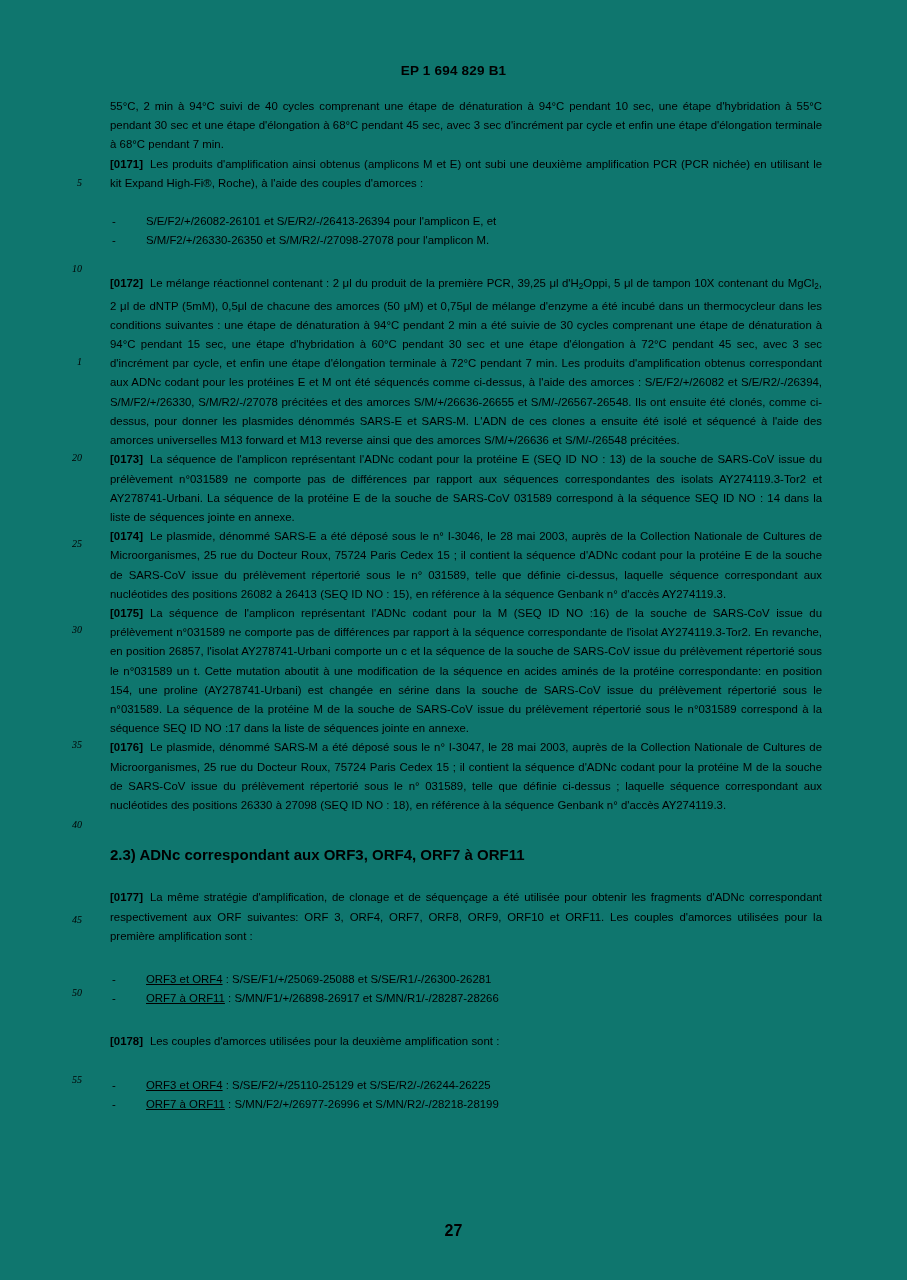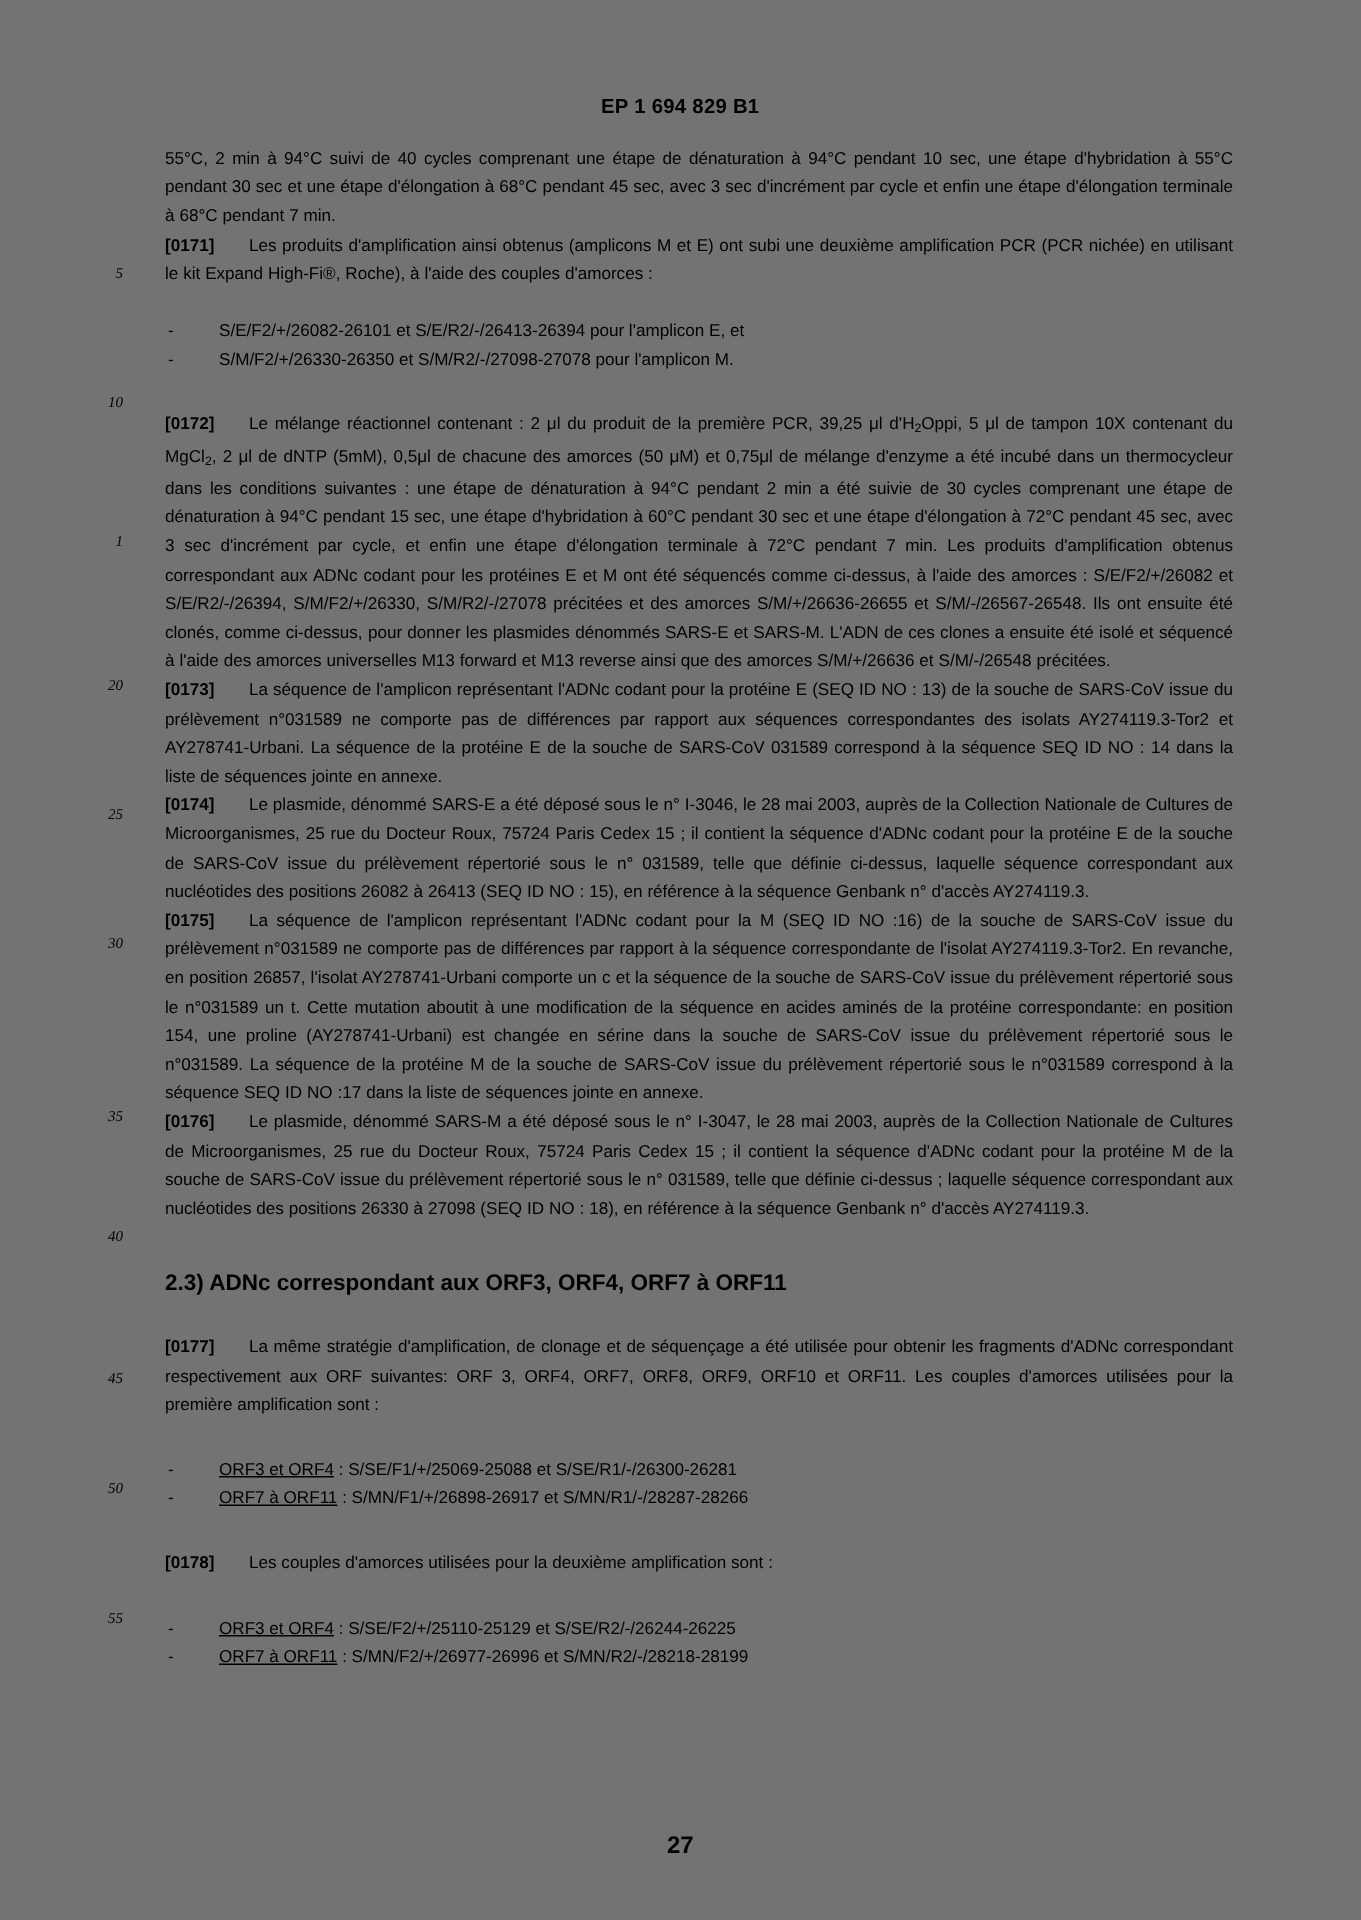--- a/index.html
+++ b/index.html
@@ -4,21 +4,21 @@
 <style>
   html, body {
     margin: 0;
     padding: 0;
     background: #ffffff;
   }
   .page {
     position: relative;
     width: 907px;
     height: 1280px;
-    background: #737373;
+    background: #0f766e;
     font-family: "Liberation Sans", sans-serif;
     color: #000000;
     overflow: hidden;
   }
 
   
   .doc-header {
     position: absolute;
     top: 63px;
     left: 0;
@@ -60,21 +60,21 @@
     font-size: 11.4px;
     line-height: 19.2px;
     text-align: justify;
     text-justify: inter-word;
     word-spacing: 0.1px;
   }
   p.para.nogap { margin-top: 0; }
 
   .pnum {
     font-weight: bold;
-    margin-right: 23px;
+    margin-right: 7px;
   }
 
   .spacer-sm { height: 19px; }
   .spacer-md { height: 24px; }
   .spacer-lg { height: 30px; }
 
   
   ul.dashlist {
     list-style: none;
     margin: 0;

